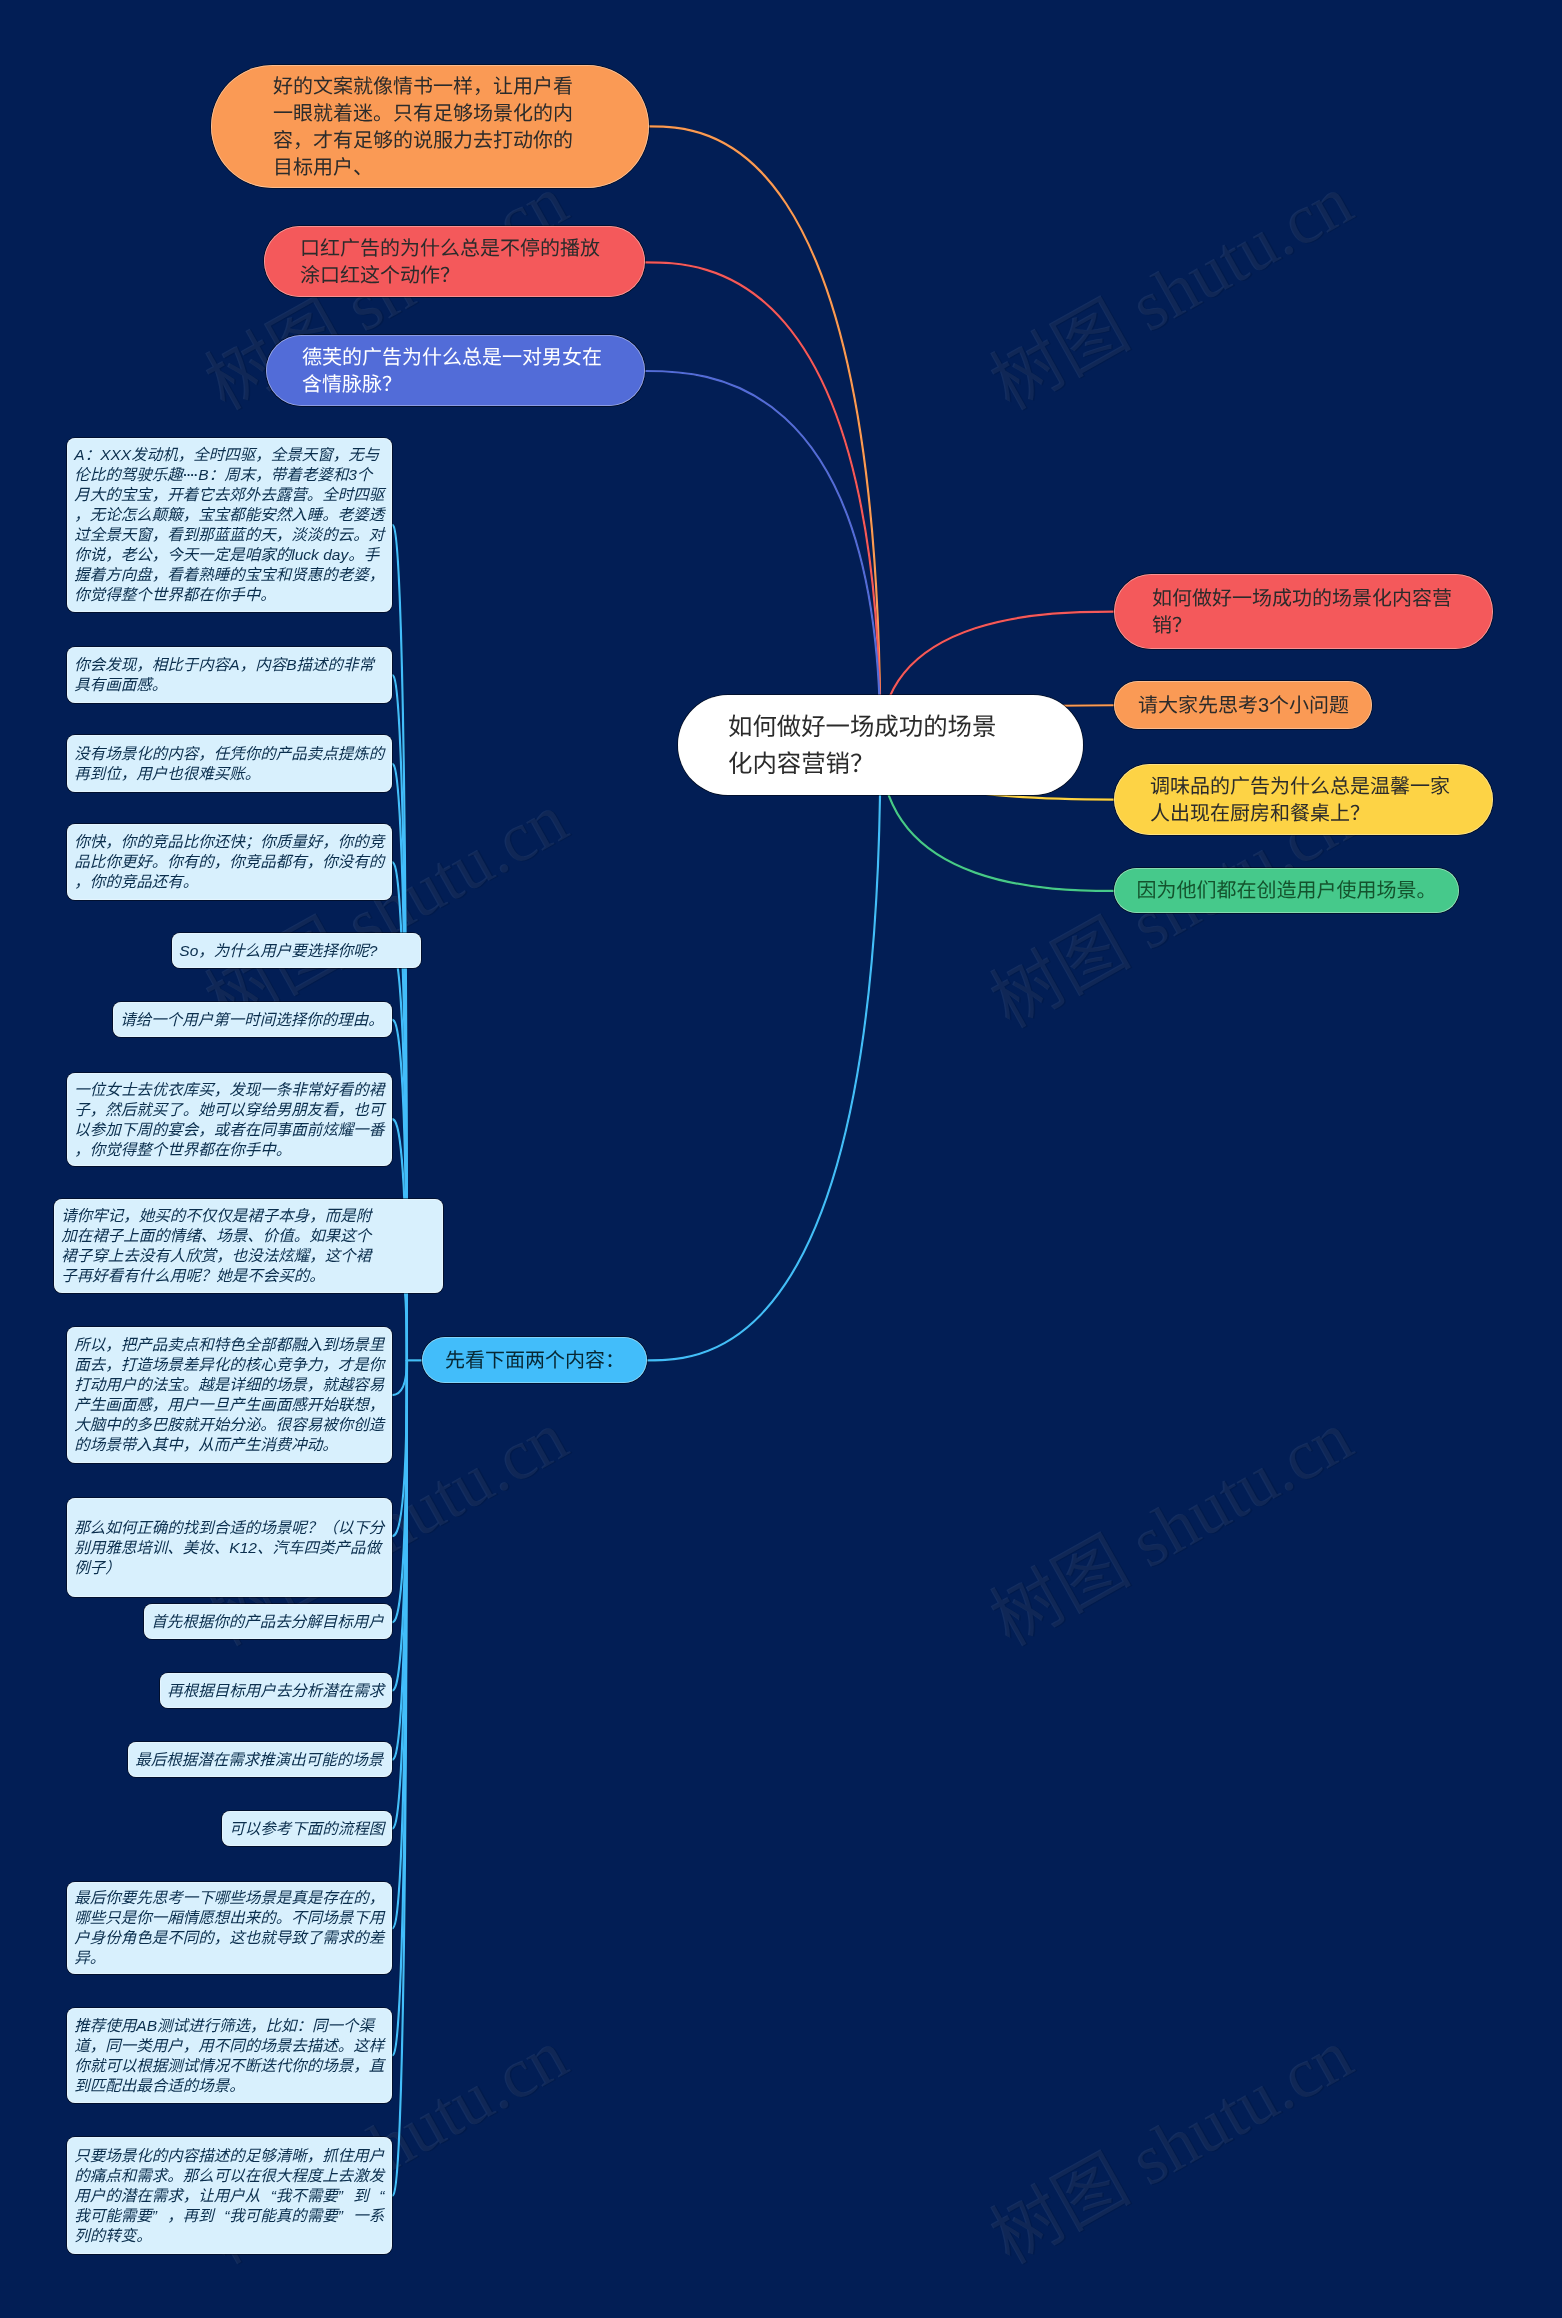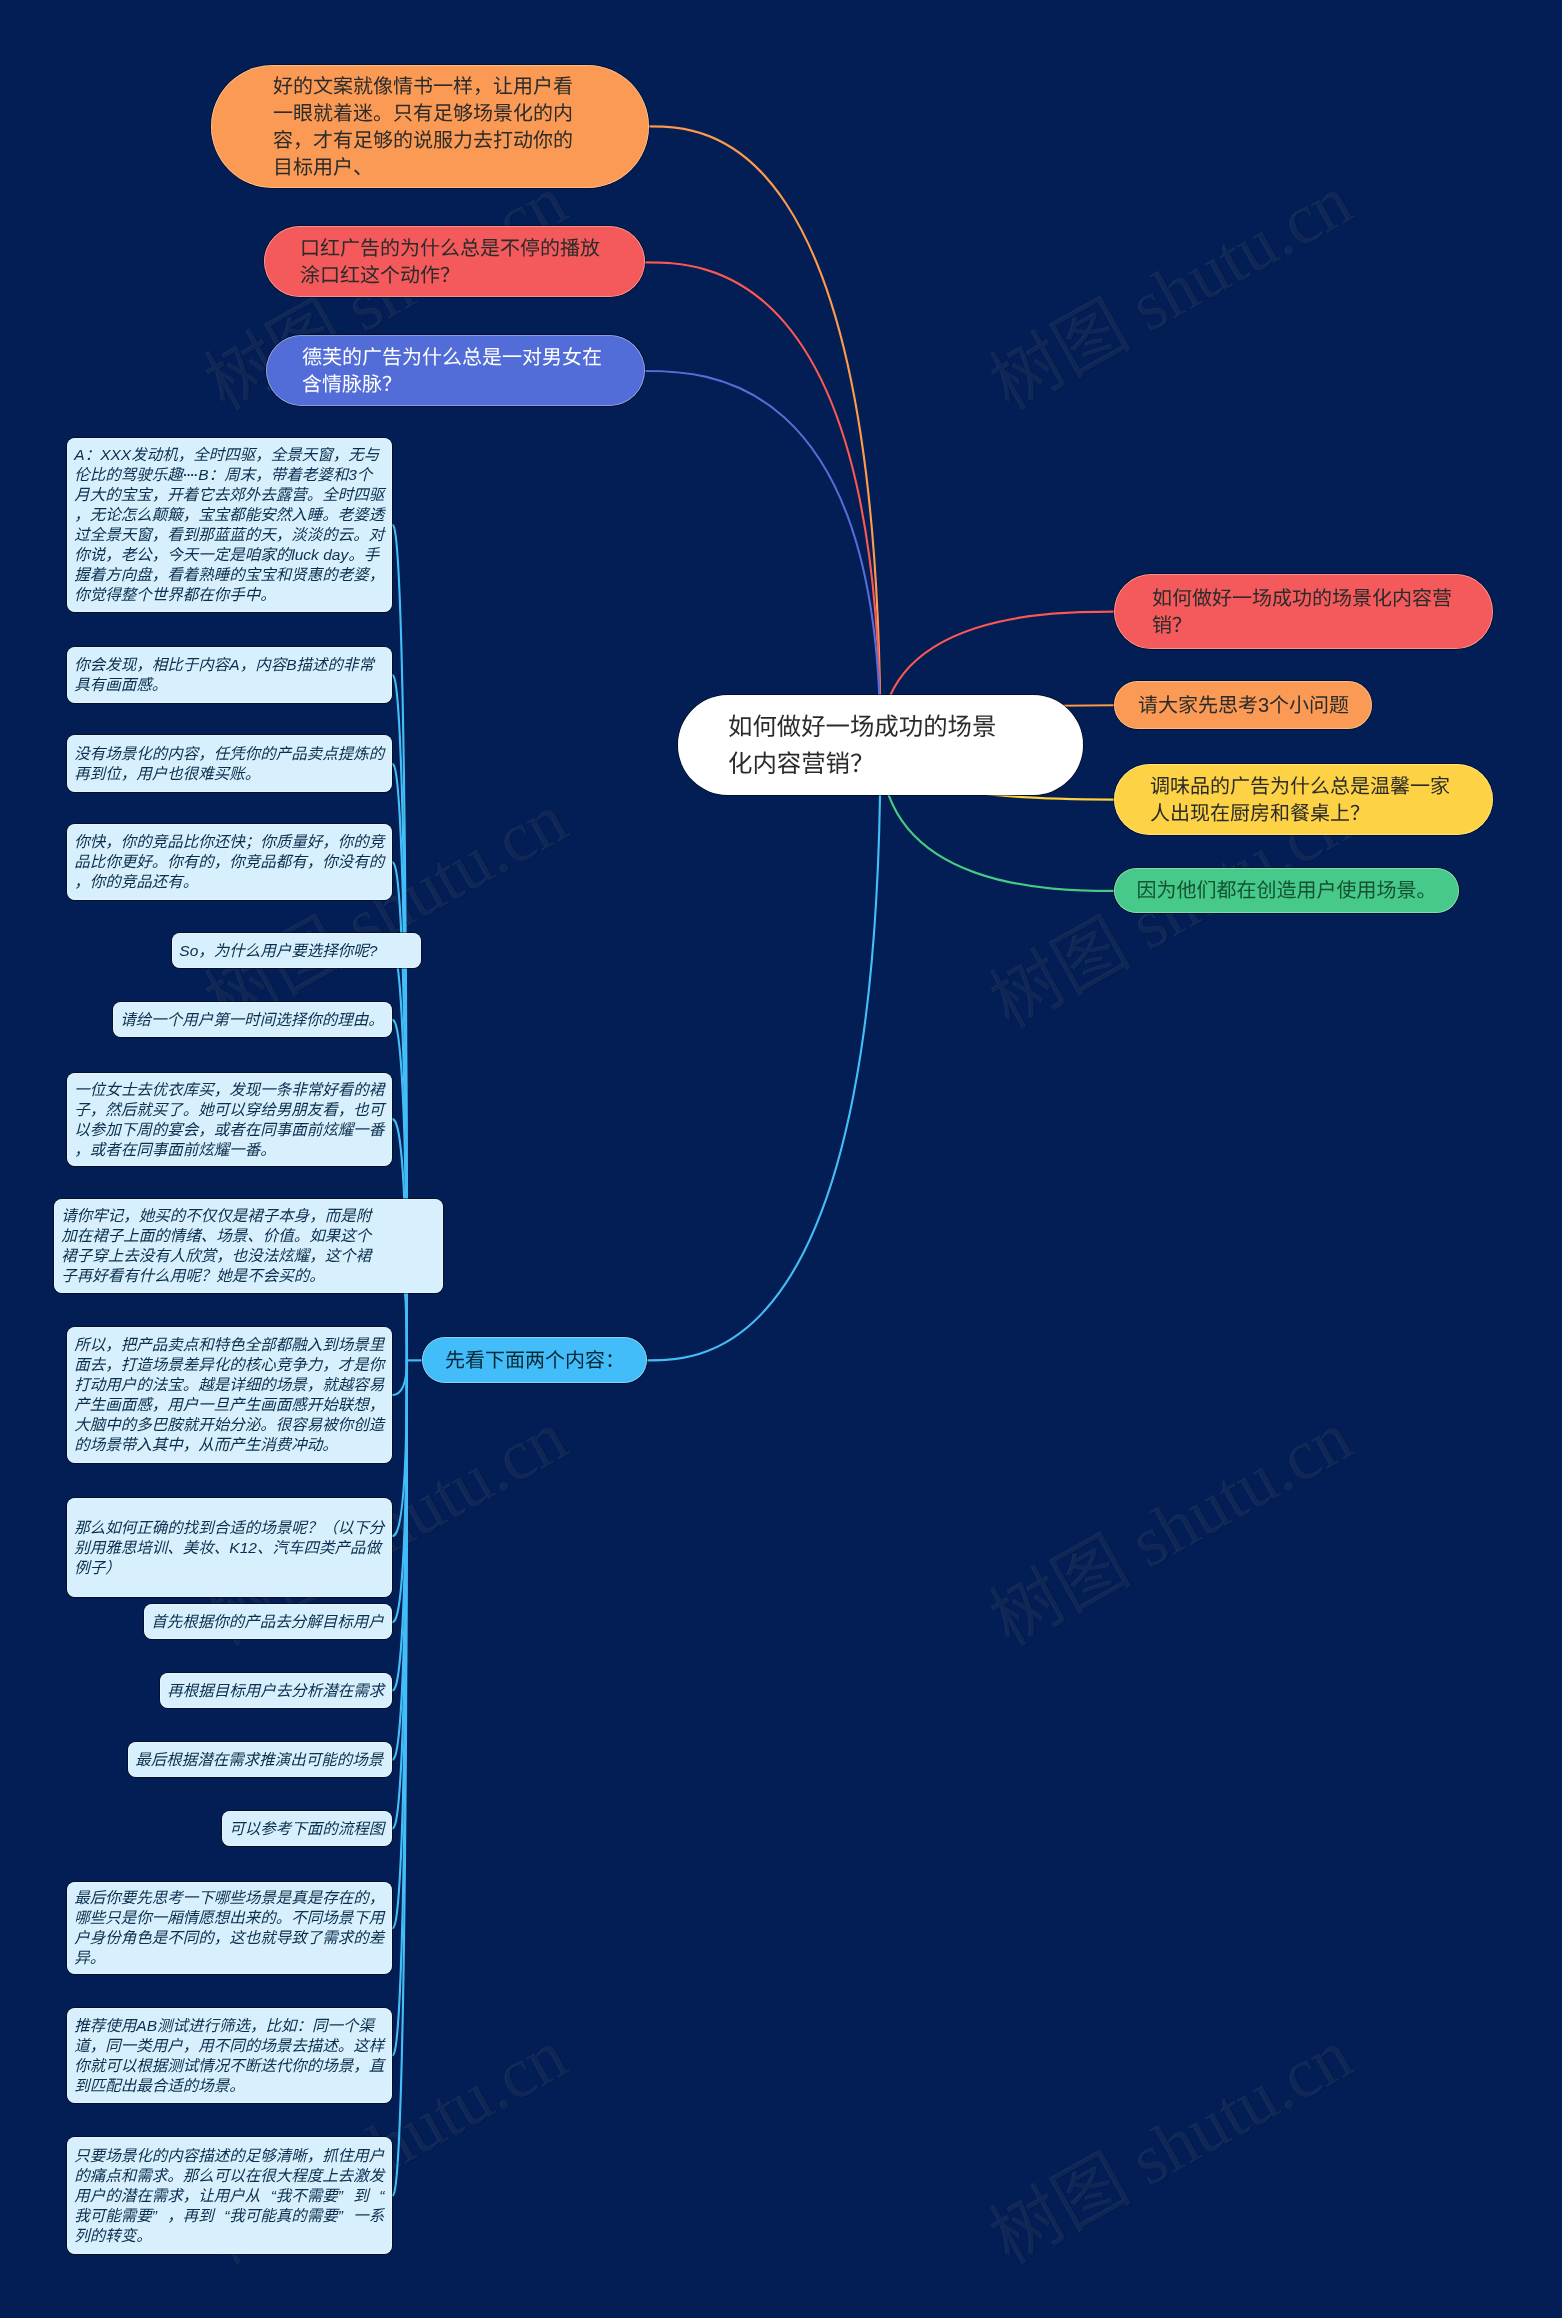--- a/index.html
+++ b/index.html
@@ -164,21 +164,21 @@
 <div class="node leaf" style="left:113px;top:1002px;width:279px;height:35px">
       <span class="txt">
         <span class="ln">请给一个用户第一时间选择你的理由。</span>
       </span>
     </div>
 <div class="node leaf" style="left:67px;top:1073px;width:325px;height:93px">
       <span class="txt">
         <span class="ln">一位女士去优衣库买，发现一条非常好看的裙</span>
         <span class="ln">子，然后就买了。她可以穿给男朋友看，也可</span>
         <span class="ln">以参加下周的宴会，或者在同事面前炫耀一番</span>
-        <span class="ln">，或者在同事面前炫耀一番。</span>
+        <span class="ln">，你觉得整个世界都在你手中。</span>
       </span>
     </div>
 <div class="node leaf" style="left:54px;top:1199px;width:389px;height:94px">
       <span class="txt">
         <span class="ln">请你牢记，她买的不仅仅是裙子本身，而是附</span>
         <span class="ln">加在裙子上面的情绪、场景、价值。如果这个</span>
         <span class="ln">裙子穿上去没有人欣赏，也没法炫耀，这个裙</span>
         <span class="ln">子再好看有什么用呢？她是不会买的。</span>
       </span>
     </div>

